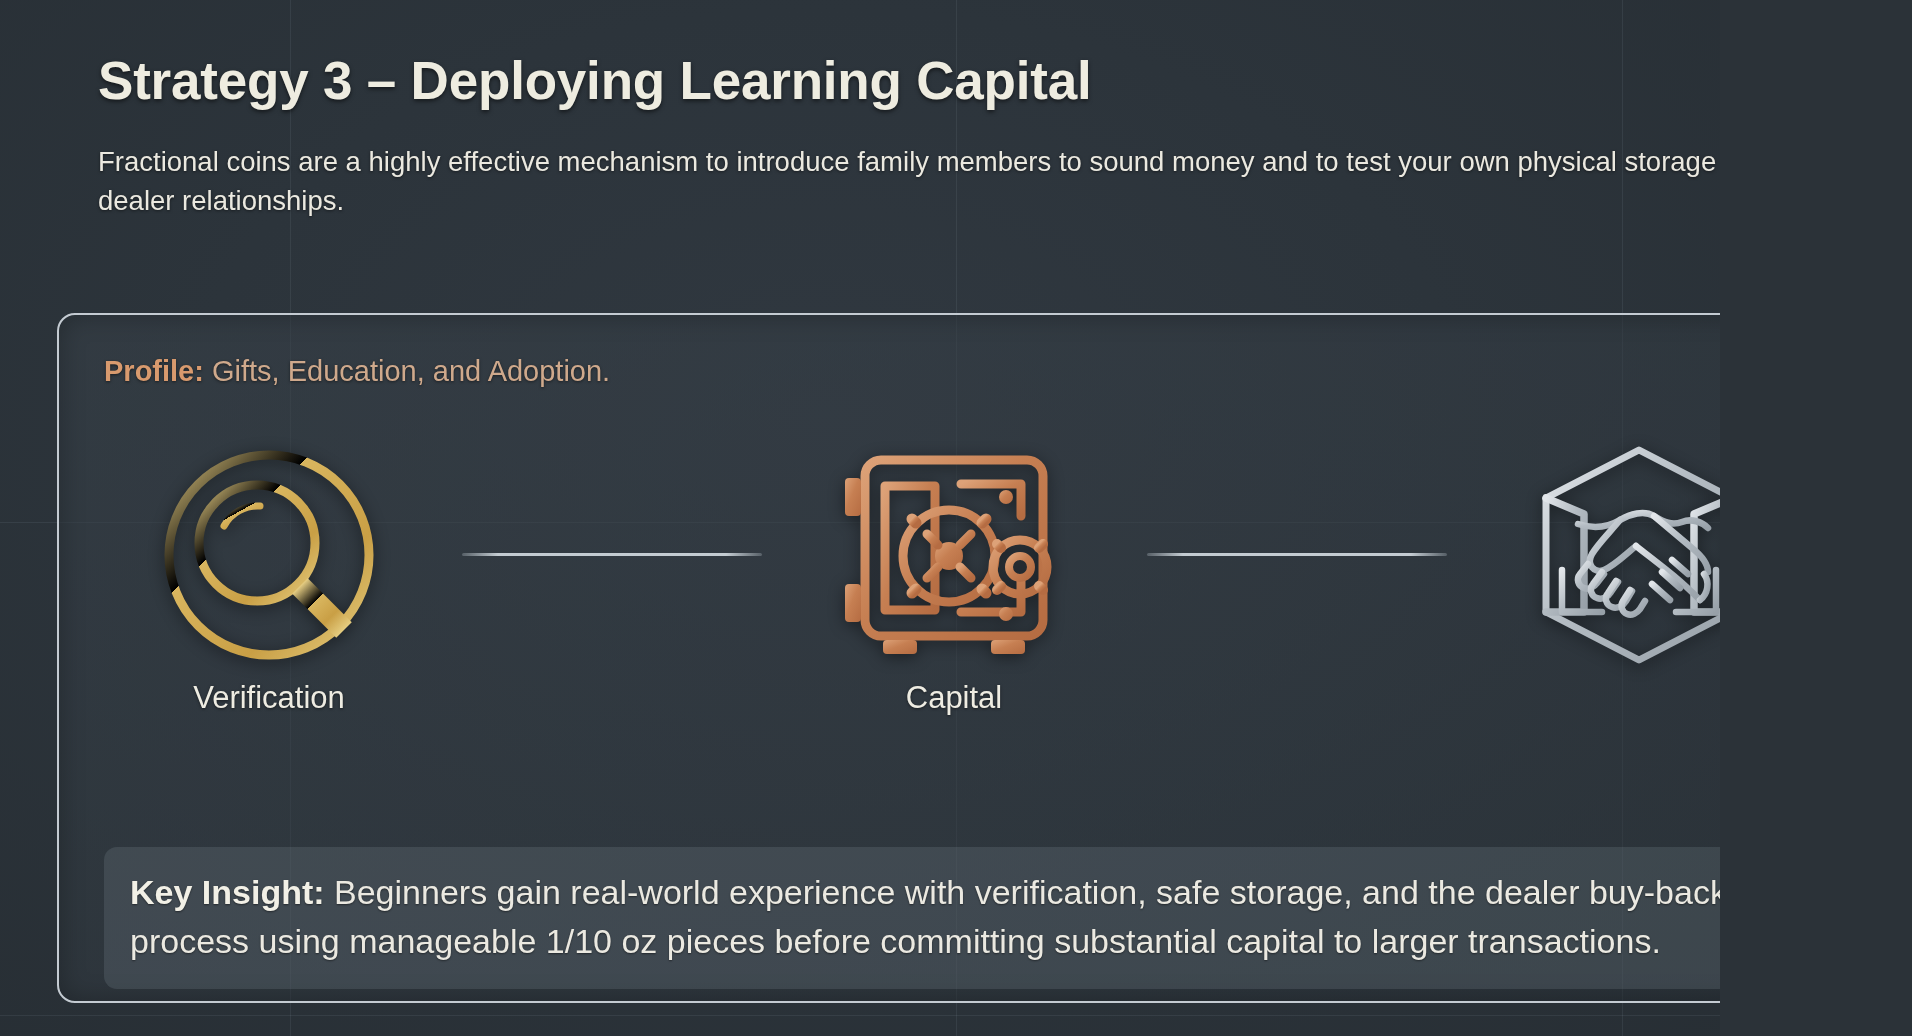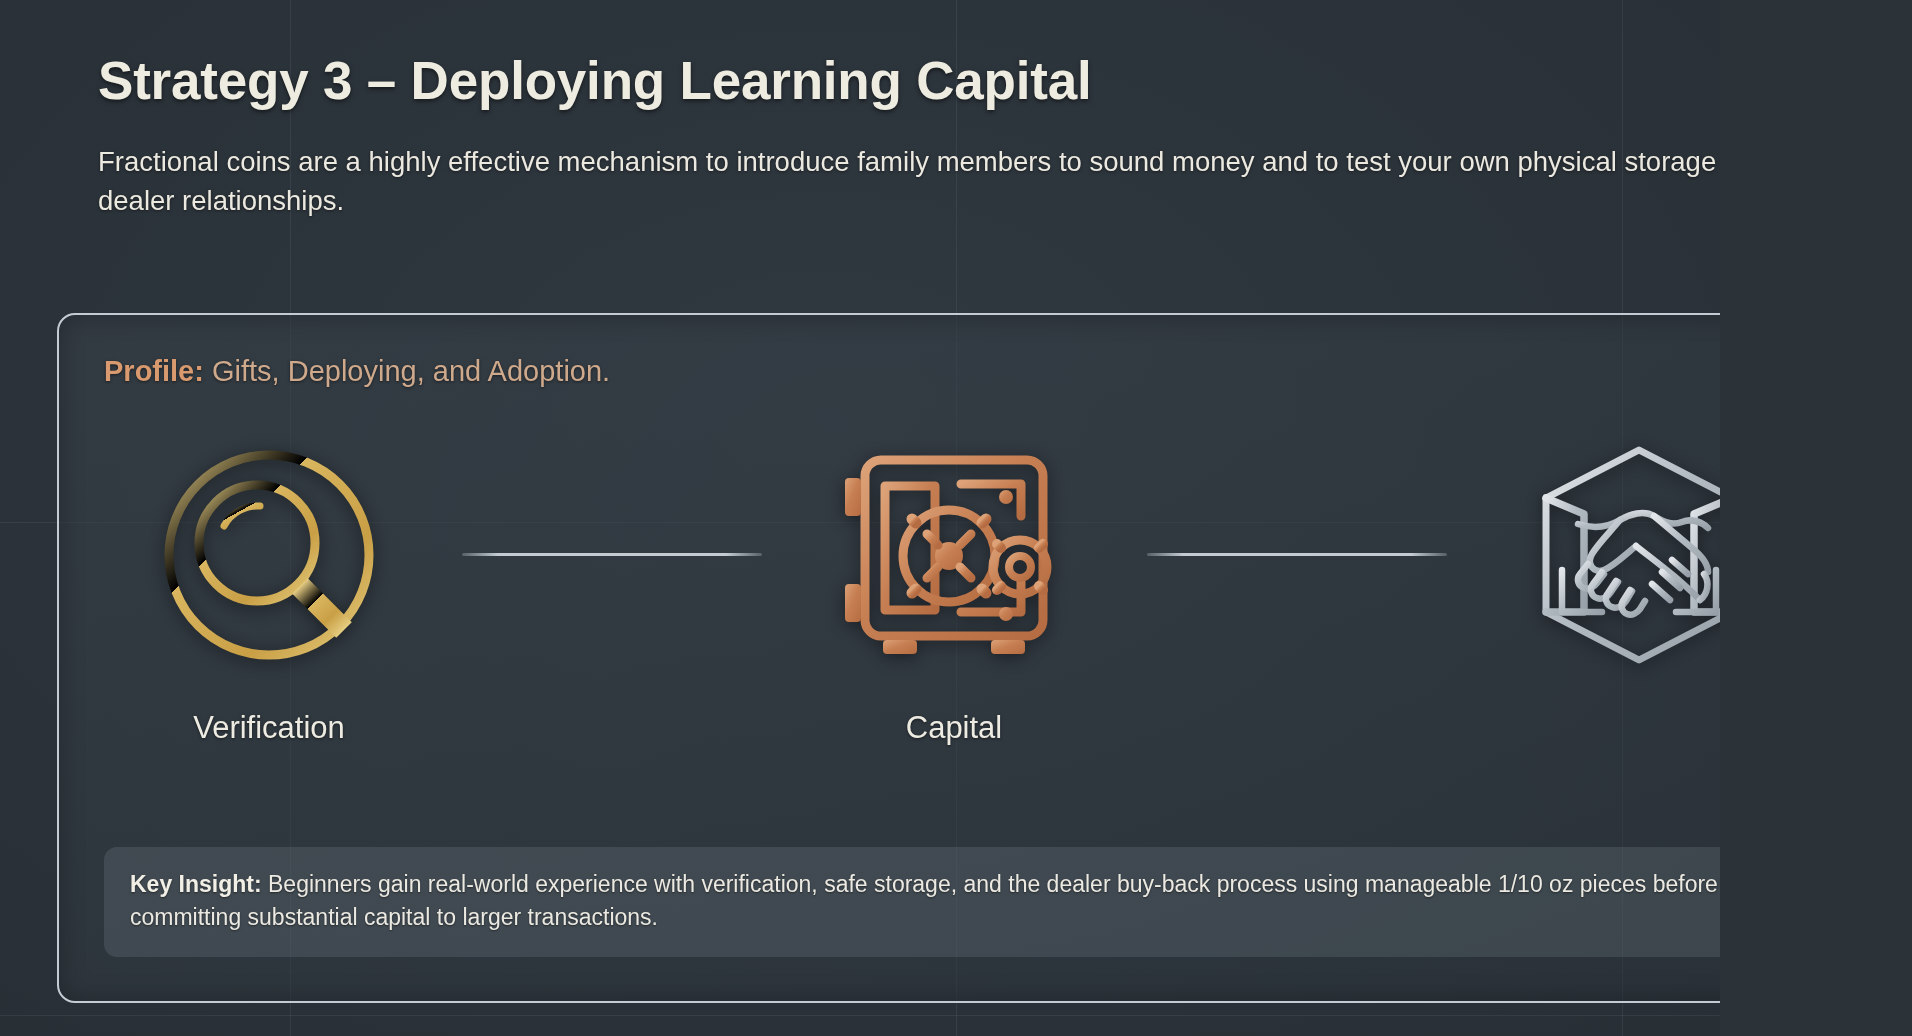--- a/index.html
+++ b/index.html
@@ -88,21 +88,20 @@
     align-items:center;
   }
 
   .icon-wrap {
     width:250px; height:250px;
     display:flex; align-items:center; justify-content:center;
     filter:drop-shadow(0 3px 8px rgba(0,0,0,0.45));
   }
 
   .step-label {
-    margin-top:30px;
     font-size:31px;
     color:#eeece2;
     text-shadow:0 1px 3px rgba(0,0,0,0.5);
     white-space:nowrap;
   }
 
   .connector {
     flex:1;
     height:3px;
     margin-top:123px;
@@ -114,21 +113,21 @@
   }
 
   
   #key-insight {
     position:absolute;
     left:45px; top:532px;
     width:1700px;
     padding:21px 26px 23px 26px;
     background:rgba(130,145,158,0.21);
     border-radius:13px;
-    font-size:23px;
+    font-size:34px;
     line-height:1.44;
     color:#ebe9e1;
     text-shadow:0 1px 2px rgba(0,0,0,0.45);
   }
   #key-insight-label { font-weight:bold; color:#f2f0e6; }
 </style>
 </head>
 <body>
 
 <div id="stage">
@@ -141,21 +140,21 @@
 
   <div id="header">
     <div id="page-title">Strategy 3 – Deploying Learning Capital</div>
     <div id="subtitle">Fractional coins are a highly effective mechanism to introduce family members to sound money and to test your own physical storage and dealer relationships.</div>
   </div>
 
   <div id="main-card">
 
     <div id="profile-line">
       <span id="profile-label">Profile:</span>
-      <span id="profile-value">Gifts, Deploying, and Adoption.</span>
+      <span id="profile-value">Gifts, Education, and Adoption.</span>
     </div>
 
     <div id="flow-row">
 
       <div class="flow-step">
         <div class="icon-wrap">
           <svg width="230" height="230" viewBox="0 0 230 230">
             <defs>
               <linearGradient id="goldGrad" x1="0" y1="0" x2="1" y2="1">
                 <stop offset="0%" stop-color="#e8cf84"></stop>

